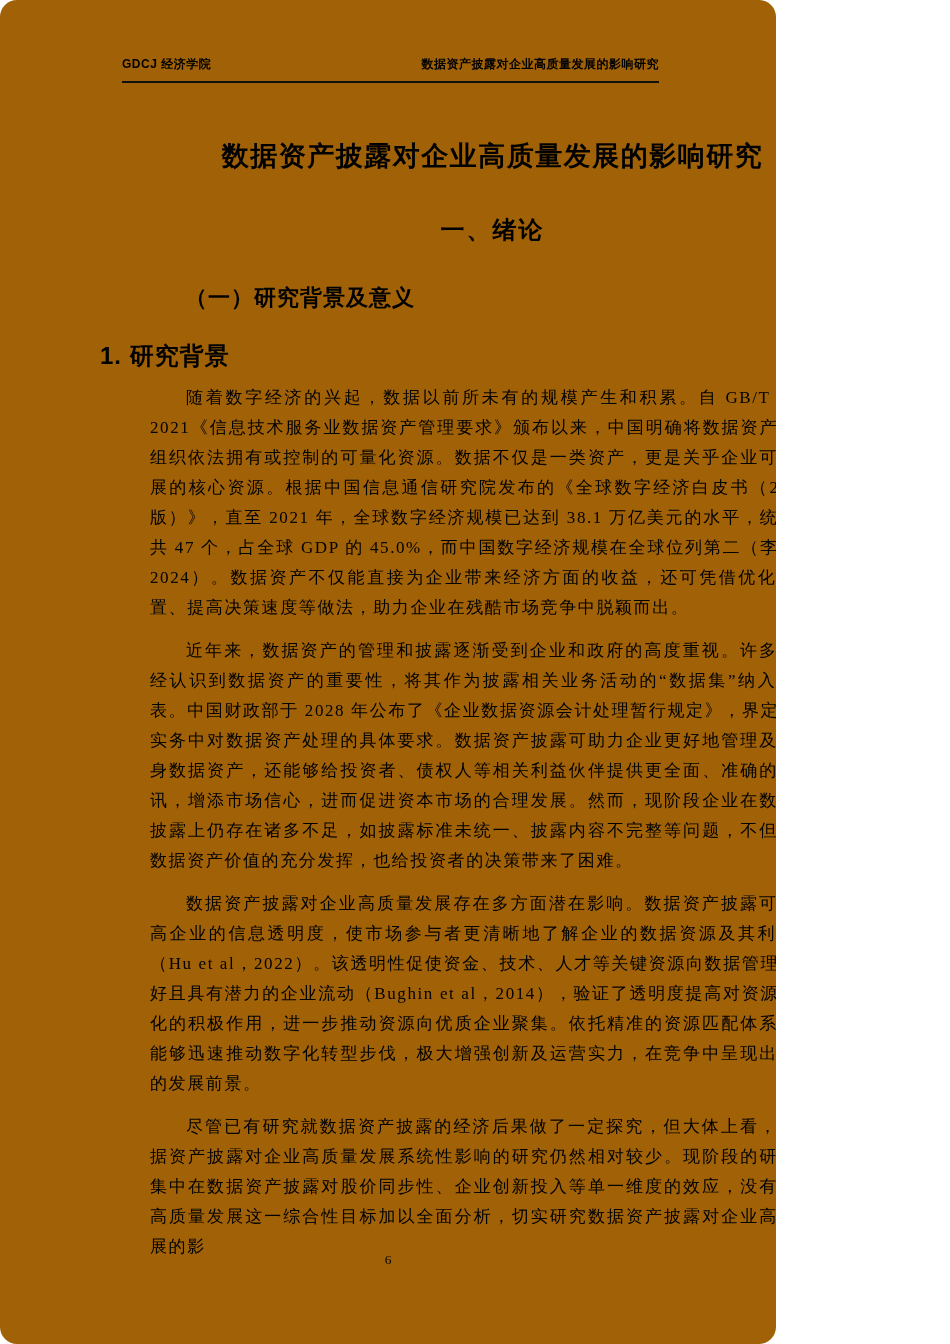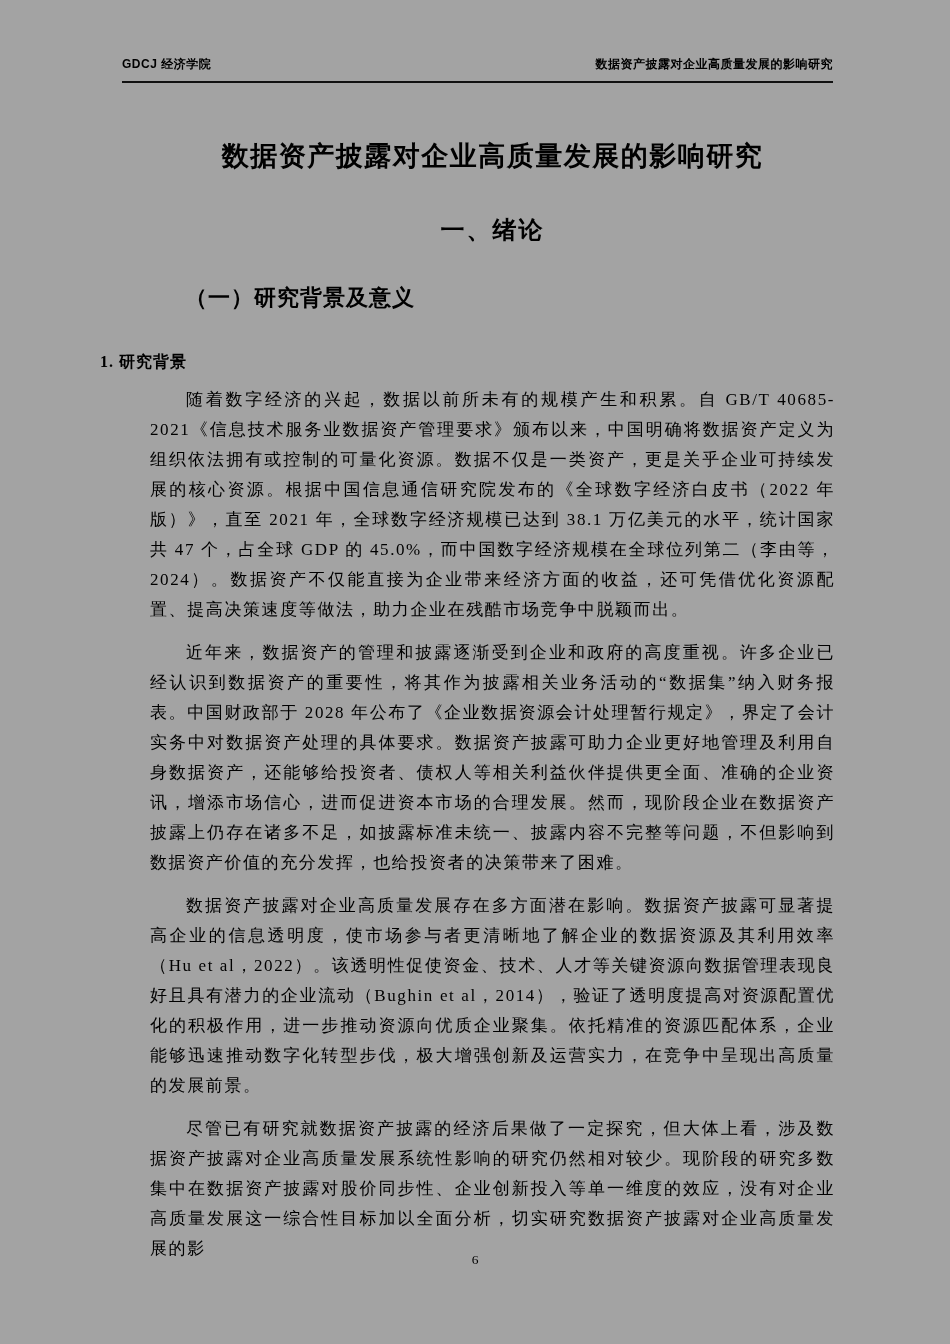--- a/index.html
+++ b/index.html
@@ -7,24 +7,25 @@
   body {
     width: 950px;
     height: 1344px;
     font-family: "Liberation Serif", serif;
     color: #000;
     position: relative;
     overflow: hidden;
   }
   .page {
     position: relative;
-    width: 950px;
+    width: 776px;
     height: 1344px;
-    background: #a3a3a3;
+    background: #a16207;
     overflow: hidden;
+    border-radius: 17px;
   }
   .page-header {
     position: absolute;
     top: 56px;
     left: 122px;
     right: 117px;
     display: flex;
     justify-content: space-between;
     align-items: flex-end;
     padding-bottom: 8px;
@@ -61,24 +62,24 @@
   .section-heading {
     font-family: "Liberation Sans", sans-serif;
     font-size: 22px;
     font-weight: bold;
     margin-top: 38px;
     margin-left: 48px;
     letter-spacing: 1px;
     line-height: 1.3;
   }
   .subsection-heading {
-    font-family: Liberation Serif, serif;
-    font-size: 16px;
+    font-family: Liberation Sans, sans-serif;
+    font-size: 24px;
     font-weight: bold;
-    margin-top: 40px;
+    margin-top: 28px;
     margin-left: -37px;
     letter-spacing: 1px;
     line-height: 1.3;
   }
   .para {
     font-family: "Liberation Serif", serif;
     font-size: 17px;
     line-height: 30px;
     letter-spacing: 1.6px;
     text-align: justify;

